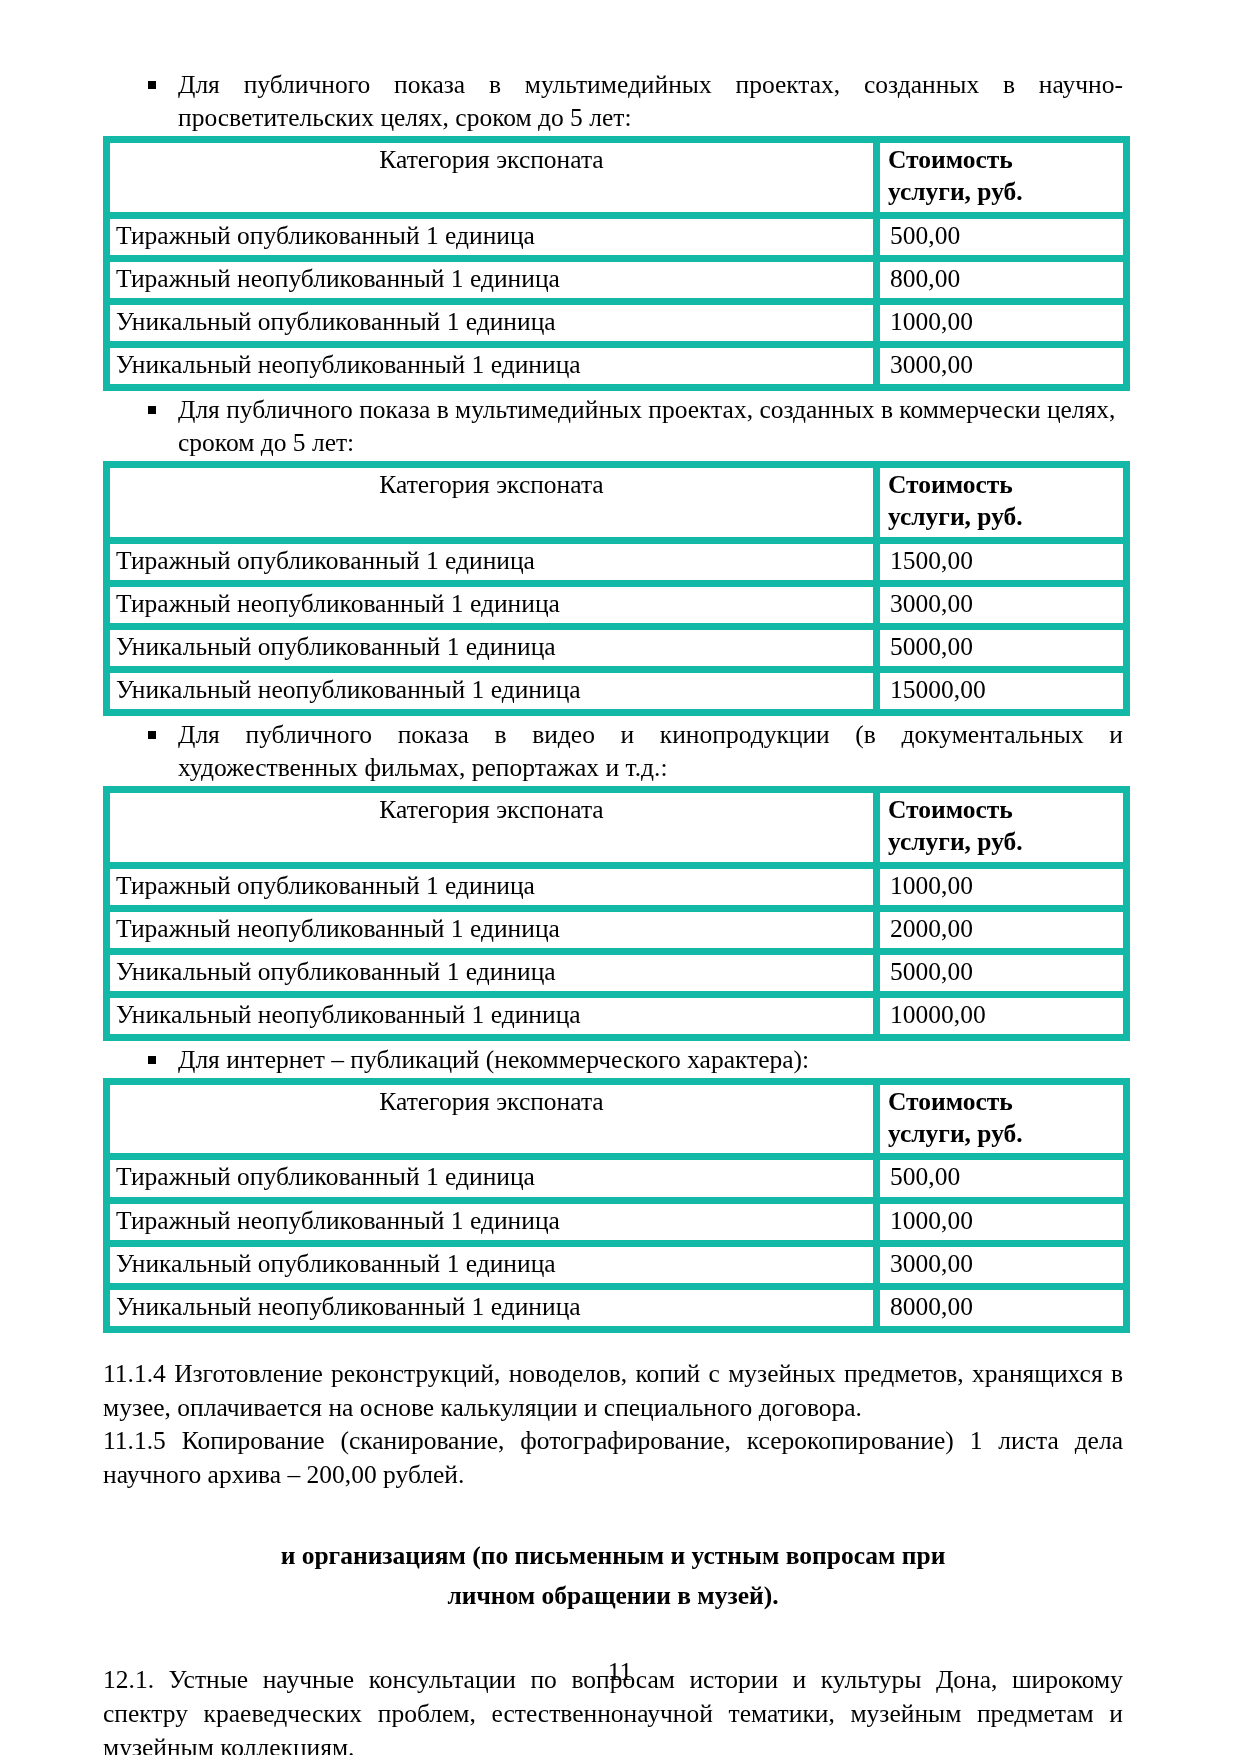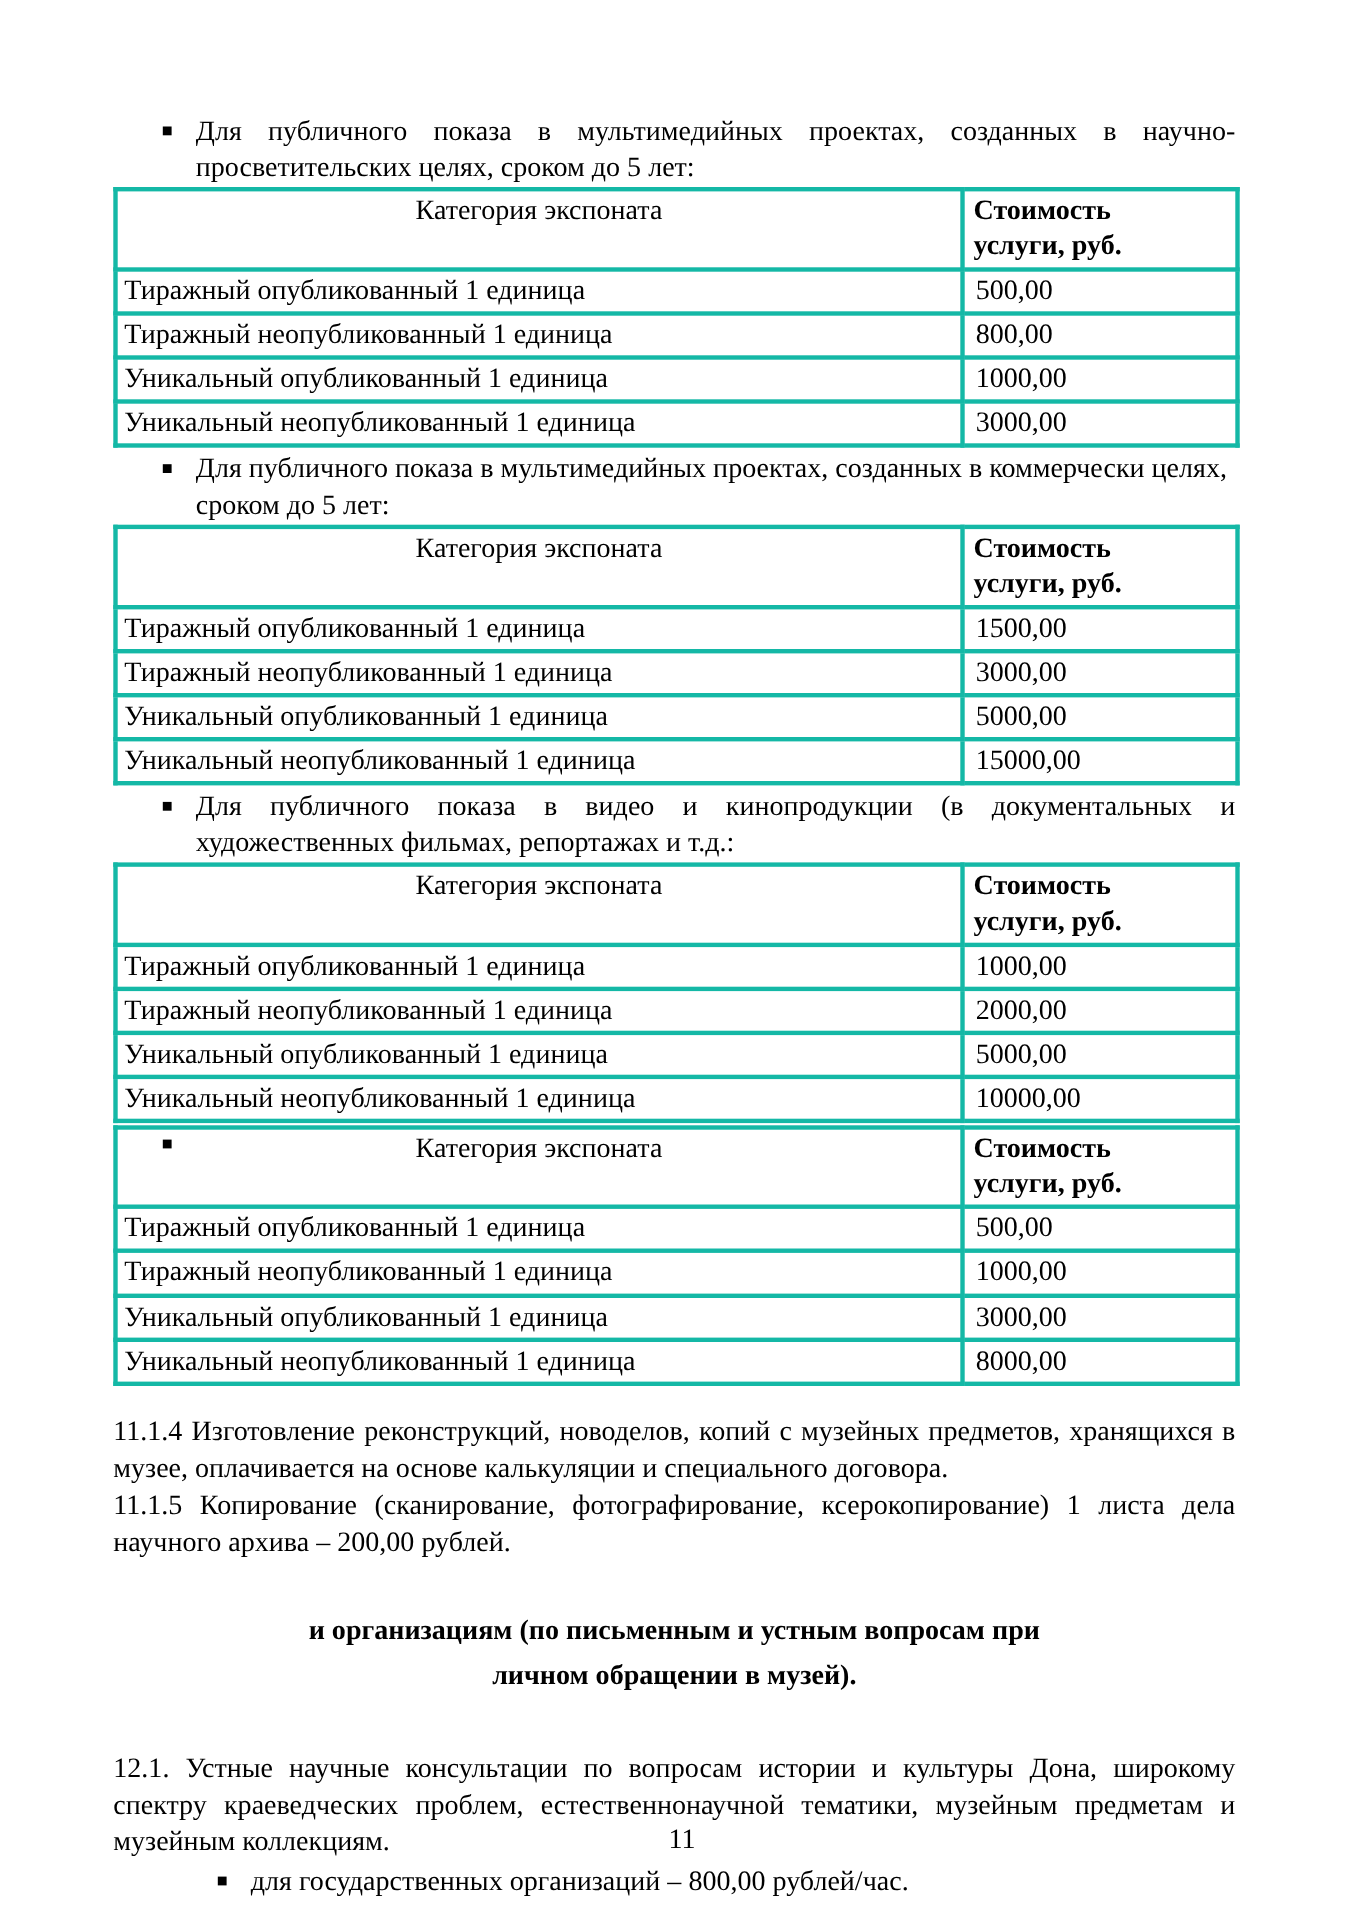--- a/index.html
+++ b/index.html
@@ -12,21 +12,21 @@
     font-family: "Liberation Serif", "DejaVu Serif", serif;
     color: #000000;
   }
   .page {
     position: relative;
     width: 1240px;
     height: 1755px;
     margin: 0 auto;
     background: #ffffff;
     box-sizing: border-box;
-    padding: 102px 117px 40px 103px;
+    padding: 68px 117px 40px 103px;
     overflow: hidden;
   }
   .content {
     width: 1020px;
     position: relative;
   }
 
   
   .bullet-line {
     position: relative;
@@ -54,21 +54,21 @@
   table.price {
     border-collapse: collapse;
     width: 1020px;
     table-layout: fixed;
     margin: 2px 0 2px 0;
     font-size: 25.5px;
   }
   table.price col.cat  { width: 770px; }
   table.price col.cost { width: 250px; }
   table.price td, table.price th {
-    border: 4px solid #14b8a6;
+    border: 7px solid #14b8a6;
     padding: 1px 6px 3px 6px;
     font-weight: normal;
     vertical-align: top;
     line-height: 1.26;
   }
   table.price thead th.cat {
     text-align: center;
     height: 62px;
   }
   table.price thead th.cost {
@@ -266,20 +266,21 @@
         </tr>
         <tr>
           <td class="cat">Уникальный неопубликованный 1 единица</td>
           <td class="cost">10000,00</td>
         </tr>
       </tbody>
     </table>
 
     <div class="bullet-line nojust">
       <span class="sq"></span>
+      <span>Для интернет – публикаций (некоммерческого характера):</span>
     </div>
 
     <table class="price">
       <colgroup>
           <col class="cat">
           <col class="cost">
         </colgroup>
       <thead>
         <tr>
           <th class="cat">Категория экспоната</th>

